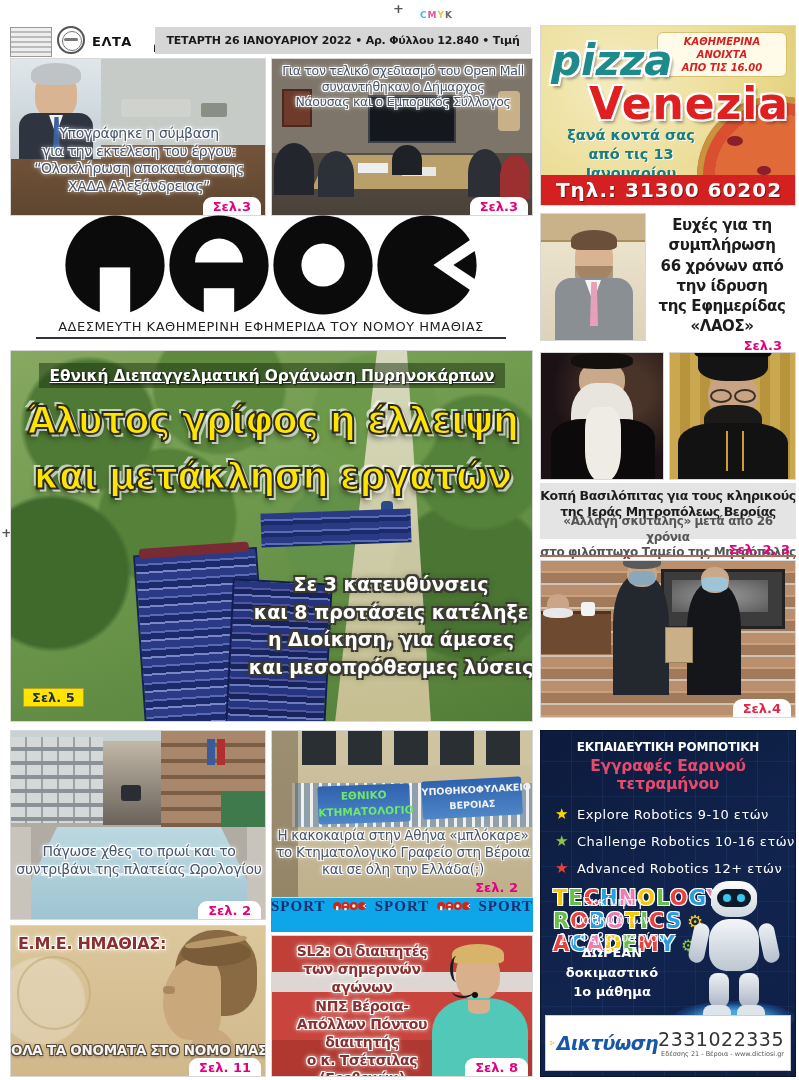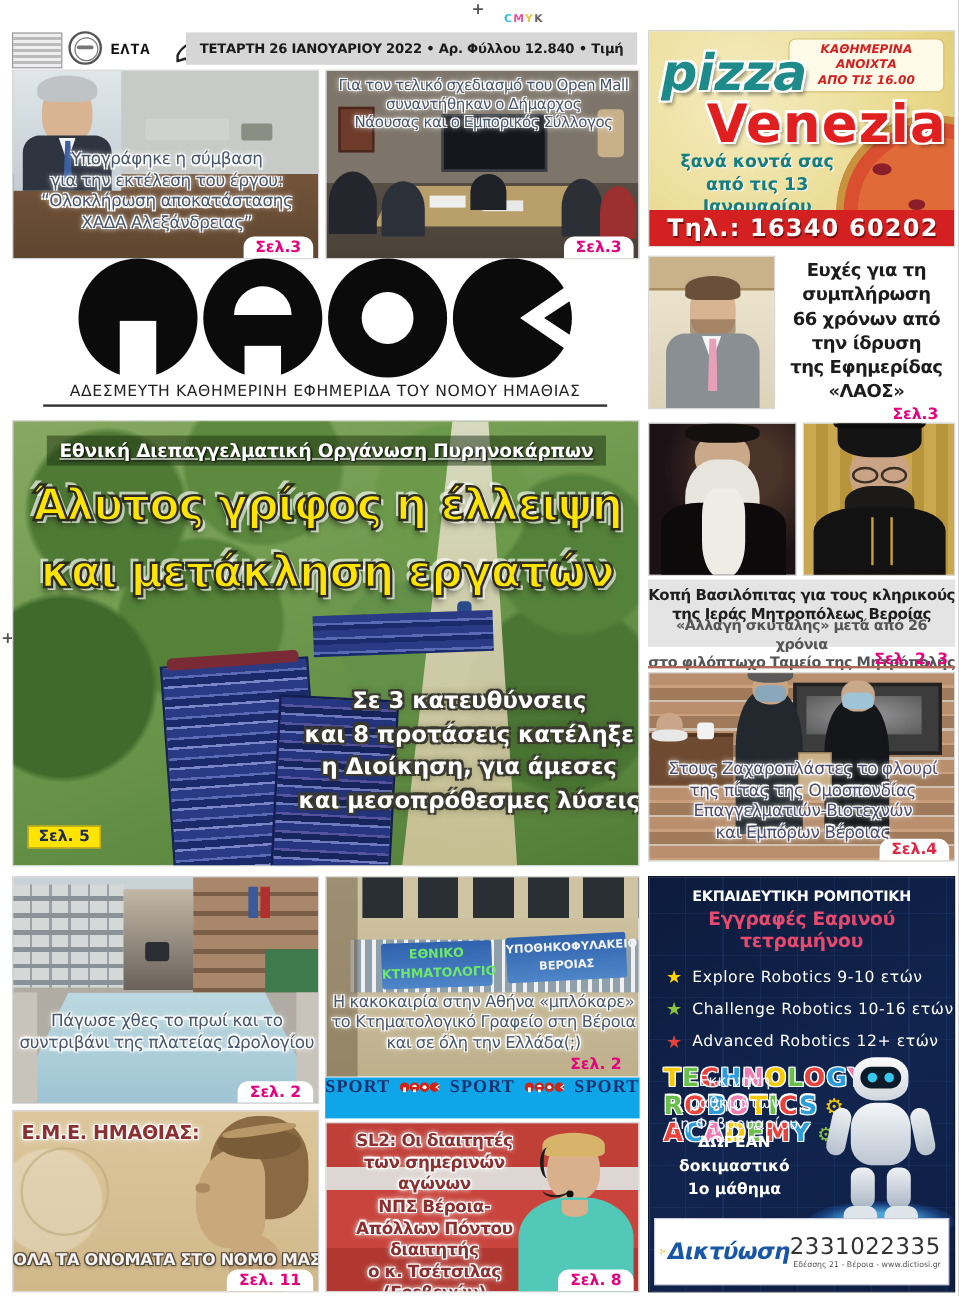--- a/index.html
+++ b/index.html
@@ -42,21 +42,21 @@
   <div class="plusmark" style="left:1px;top:525px;">+</div>
   <div class="plusmark" style="left:781px;top:524px;">+</div>
   <div class="plusmark" style="left:378px;top:1055px;">+</div>
 
   <div class="abs" style="left:10px;top:27px;width:40px;height:28px;border:1px solid #999;background:
        repeating-linear-gradient(to bottom,#eee 0 3px,#bbb 3px 5px);"></div>
   <div class="abs" style="left:57px;top:26px;width:28px;height:28px;border:2px solid #555;border-radius:50%;box-sizing:border-box;">
     <div class="abs" style="left:3px;top:3px;width:18px;height:18px;border:1px solid #777;border-radius:50%;"></div>
     <div class="abs" style="left:5px;top:10px;width:14px;height:3px;background:#777;border-radius:2px;"></div>
   </div>
-  <div class="abs" style="left:92px;top:30px;display:flex;align-items:center;gap:21px;font-family:Liberation Mono, monospace;">
+  <div class="abs" style="left:92px;top:30px;display:flex;align-items:center;gap:21px;">
     <span style="font-weight:bold;font-size:13px;color:#111;letter-spacing:0.5px;">ΕΛΤΑ</span>
     <svg width="32" height="22" viewBox="0 0 32 22">
       <path d="M2 16 Q8 4 26 3 L30 1 L24 7 Q28 9 26 13 Q20 20 8 19 L2 21 Z" fill="none" stroke="#222" stroke-width="2"></path>
     </svg>
   </div>
   <div class="abs ctr" style="left:155px;top:27px;width:376px;height:27px;background:#d6d6d6;line-height:27px;
        font-weight:bold;font-size:11px;letter-spacing:-0.2px;color:#1a1a1a;">
     <span>ΤΕΤΑΡΤΗ 26 ΙΑΝΟΥΑΡΙΟΥ 2022 • Αρ. Φύλλου 12.840 • Τιμή 0,60 ευρώ</span>
   </div>
 
@@ -111,21 +111,21 @@
     <div class="abs" style="left:10px;top:10px;font-weight:bold;font-style:italic;font-size:42px;color:#1f8a8a;
          text-shadow:-2px -2px 0 #fff,2px -2px 0 #fff,-2px 2px 0 #fff,2px 2px 0 #fff,3px 4px 3px rgba(0,0,0,.35);">pizza</div>
     <div class="abs" style="left:48px;top:52px;font-weight:bold;font-size:44px;color:#e02020;letter-spacing:1px;
          text-shadow:-2px -2px 0 #fff,2px -2px 0 #fff,-2px 2px 0 #fff,2px 2px 0 #fff,3px 4px 3px rgba(0,0,0,.35);">Venezia</div>
     <div class="abs ctr pre bold" style="left:0px;top:100px;width:180px;font-size:14.5px;color:#157d7d;line-height:1.3;
          text-shadow:1px 1px 0 #fff;">ξανά κοντά σας
 από τις 13 Ιανουαρίου
 με την ίδια ποιότητα
 και γεύση !!!</div>
     <div class="abs ctr" style="left:0;bottom:0;width:256px;height:30px;background:#d42020;color:#fff;font-weight:bold;
-         font-size:20px;line-height:30px;letter-spacing:1px;text-shadow:1px 1px 0 #7a1010;">Τηλ.: 16340 60202</div>
+         font-size:20px;line-height:30px;letter-spacing:1px;text-shadow:1px 1px 0 #7a1010;">Τηλ.: 31300 60202</div>
   </div>
 
   <div class="abs" style="left:10px;top:213px;width:522px;height:132px;">
     <span class="sr">ΛΑΟΣ</span>
     <svg width="500" height="104" viewBox="0 0 520 130" style="display:block;margin:0 auto;">
 
       <circle cx="65" cy="65" r="62" fill="#0b0b0b"></circle>
       <rect x="46" y="68" width="38" height="62" fill="#fff"></rect>
 
       <circle cx="195" cy="65" r="62" fill="#0b0b0b"></circle>
@@ -241,24 +241,20 @@
     <div class="abs" style="left:72px;top:14px;width:56px;height:120px;background:#23282e;border-radius:40% 40% 0 0;">
       <div class="abs" style="left:14px;top:-14px;width:30px;height:26px;background:#c9a584;border-radius:46%;"></div>
       <div class="abs" style="left:16px;top:-4px;width:26px;height:14px;background:#8aa8bc;border-radius:30%;"></div>
       <div class="abs" style="left:10px;top:-20px;width:38px;height:14px;background:#5a5a5a;border-radius:40%;"></div>
     </div>
     <div class="abs" style="left:146px;top:22px;width:54px;height:112px;background:#15161a;border-radius:40% 40% 0 0;">
       <div class="abs" style="left:14px;top:-16px;width:28px;height:26px;background:#caa88a;border-radius:46%;"></div>
       <div class="abs" style="left:15px;top:-6px;width:26px;height:14px;background:#9fc4d8;border-radius:30%;"></div>
     </div>
     <div class="abs" style="left:124px;top:66px;width:26px;height:34px;background:#c9b089;border:1px solid #9a8358;"></div>
-    <div class="abs ctr pre cap outline-w" style="left:0;top:72px;width:256px;font-size:14px;color:#4c4c6e;">Στους Ζαχαροπλάστες το φλουρί
-της πίτας της Ομοσπονδίας
-Επαγγελματιών-Βιοτεχνών
-και Εμπόρων Βέροιας</div>
     <div class="pgpatch" style="right:4px;bottom:0;"><span style="color:#e02845;font-weight:bold;">Σελ.4</span></div>
   </div>
 
   <div class="photo" style="left:10px;top:730px;width:256px;height:190px;background:linear-gradient(#c8d2d6 0 20%,#b0aca4 20%);">
     <div class="abs" style="left:0;top:6px;width:92px;height:86px;background:#d4d8d6;
          background-image:repeating-linear-gradient(to bottom,transparent 0 10px,#8a9298 10px 14px),repeating-linear-gradient(to right,transparent 0 14px,#9aa2a8 14px 16px);"></div>
     <div class="abs" style="left:150px;top:0;width:106px;height:96px;background:#a8876a;
          background-image:repeating-linear-gradient(to bottom,transparent 0 12px,#7a5f46 12px 16px);"></div>
     <div class="abs" style="left:92px;top:10px;width:58px;height:84px;background:linear-gradient(#c2b8a8,#6a625a);">
       <div class="abs" style="left:18px;top:44px;width:20px;height:16px;background:#2a2d33;border-radius:3px;"></div>

